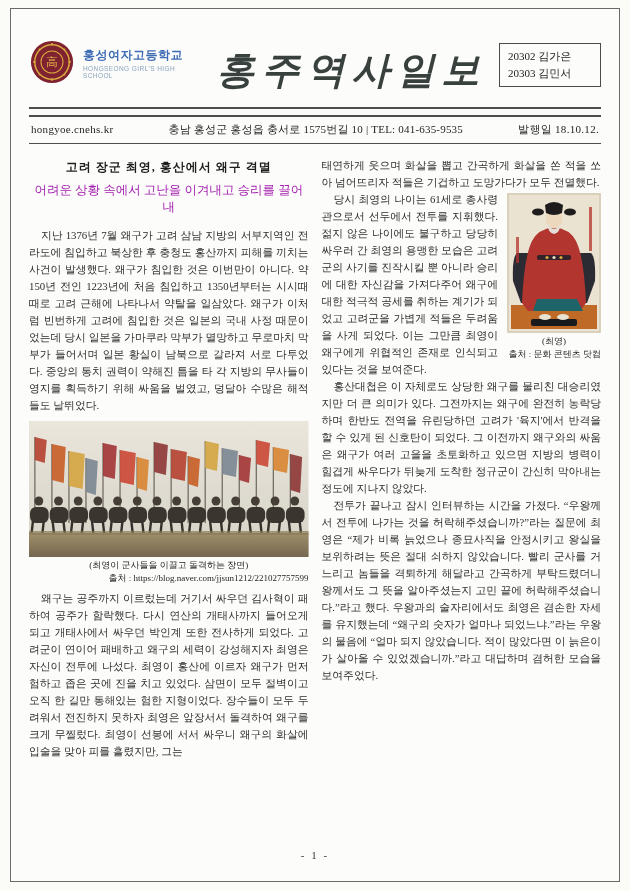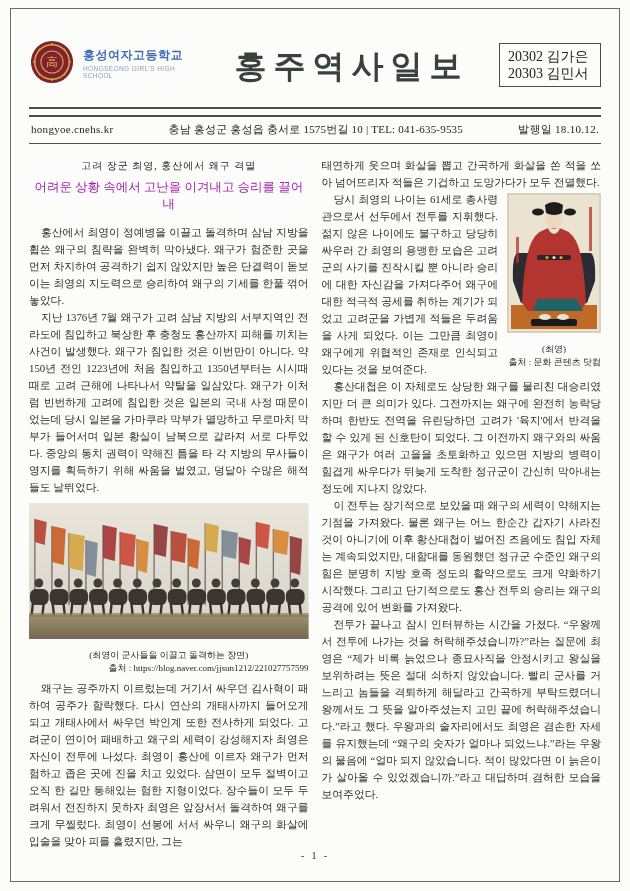--- a/index.html
+++ b/index.html
@@ -32,63 +32,63 @@
   .school-name{
     font-family:"Liberation Sans","DejaVu Sans",sans-serif;
     font-weight:700;font-size:12px;color:#3f6cb5;letter-spacing:0.5px;
   }
   .school-name-en{
     font-family:"Liberation Sans","DejaVu Sans",sans-serif;
     font-size:6.5px;color:#8aa2bd;letter-spacing:0.4px;margin-top:3px;
   }
   .paper-title{
     font-family:"Liberation Sans","DejaVu Sans",sans-serif;
-    font-size:32px;font-weight:800;color:#39413e;
-    letter-spacing:7px;margin:6px 0 0;white-space:nowrap;
+    font-size:38px;font-weight:800;color:#39413e;
+    letter-spacing:7px;margin:6px 0 0;white-space:nowrap;font-style:italic;
   }
   .authors-box{
     border:1px solid #4c4c4c;
     padding:4px 8px;margin-top:4px;
-    font-size:14px;line-height:17px;color:#222;
+    font-size:11px;line-height:17px;color:#222;
     min-width:84px;text-align:left;
   }
   
   .rule-double{height:6px;border-top:2.5px solid #4d4d4d;border-bottom:2.5px solid #4d4d4d;margin-top:8px;}
   .rule-thin{border-top:1.8px solid #4d4d4d;}
   .info-row{
     display:flex;align-items:baseline;
     font-size:11px;color:#1f1f1f;
     padding:5px 2px 6px;
   }
   .info-website{letter-spacing:0.3px;}
   .info-address{flex:1;text-align:center;letter-spacing:0.2px;}
   .info-issue{letter-spacing:0.3px;}
   
   .columns{display:flex;gap:13px;margin-top:13px;}
   .col{flex:1;min-width:0;}
   .headline{
-    font-size:10px;font-weight:400;text-align:center;
+    font-size:12px;font-weight:700;text-align:center;
     color:#1d1d1d;letter-spacing:1px;margin:2px 0 6px;
   }
   .subhead{
     font-size:12.5px;font-weight:400;text-align:center;
     color:#a21caf;margin:0 0 11px;
   }
   .col p{
     font-size:10.8px;line-height:17px;margin:0;
     text-align:justify;text-indent:12px;
     word-break:break-all;color:#2c2c2c;
   }
   .col p.cont{text-indent:0;}
   
   figure{margin:0;}
   .battle-figure{margin:7px 0 5px;}
   .battle-figure svg{display:block;width:100%;height:136px;}
   .fig-caption{
-    font-size:9px;line-height:13px;text-align:center;color:#1f1f1f;margin-top:10px;
+    font-size:9px;line-height:13px;text-align:center;color:#1f1f1f;margin-top:2px;
   }
   .fig-source{
     font-size:9px;line-height:13px;text-align:right;color:#1f1f1f;margin-bottom:4px;
   }
   .portrait-figure{
     float:right;width:94px;margin:2px 0 2px 9px;
   }
   .portrait-figure svg{display:block;width:94px;height:140px;}
   
   .page-footer{
@@ -140,21 +140,20 @@
       <span class="info-issue">발행일 18.10.12.</span>
     </div>
 
     <div class="rule-thin"></div>
 
     <main class="columns">
 
       <section class="col">
         <h2 class="headline">고려 장군 최영, 홍산에서 왜구 격멸</h2>
         <h3 class="subhead">어려운 상황 속에서 고난을 이겨내고 승리를 끌어내</h3>
-        <p>홍산에서 최영이 정예병을 이끌고 돌격하며 삼남 지방을 휩쓴 왜구의 침략을 완벽히 막아냈다. 왜구가 험준한 곳을 먼저 차지하여 공격하기 쉽지 않았지만 높은 단결력이 돋보이는 최영의 지도력으로 승리하여 왜구의 기세를 한풀 꺾어놓았다.</p>
         <p>지난 1376년 7월 왜구가 고려 삼남 지방의 서부지역인 전라도에 침입하고 북상한 후 충청도 홍산까지 피해를 끼치는 사건이 발생했다. 왜구가 침입한 것은 이번만이 아니다. 약 150년 전인 1223년에 처음 침입하고 1350년부터는 시시때때로 고려 근해에 나타나서 약탈을 일삼았다. 왜구가 이처럼 빈번하게 고려에 침입한 것은 일본의 국내 사정 때문이었는데 당시 일본을 가마쿠라 막부가 멸망하고 무로마치 막부가 들어서며 일본 황실이 남북으로 갈라져 서로 다투었다. 중앙의 통치 권력이 약해진 틈을 타 각 지방의 무사들이 영지를 획득하기 위해 싸움을 벌였고, 덩달아 수많은 해적들도 날뛰었다.</p>
 
         <figure class="battle-figure">
           <svg viewBox="0 0 284 136" preserveAspectRatio="none" aria-hidden="true">
             <defs>
               <linearGradient id="sky" x1="0" y1="0" x2="0" y2="1">
                 <stop offset="0" stop-color="#e9e5da"></stop>
                   <stop offset="1" stop-color="#d3cfc3"></stop>
               </linearGradient>
               <linearGradient id="gnd" x1="0" y1="0" x2="0" y2="1">
@@ -305,20 +304,19 @@
             <ellipse cx="56" cy="124" rx="6" ry="3" fill="#e8e2d2"></ellipse>
           </svg>
           <figcaption>
             <div class="fig-caption">(최영)</div>
             <div class="fig-source">출처 : 문화 콘텐츠 닷컴</div>
           </figcaption>
         </figure>
 
         <p>당시 최영의 나이는 61세로 총사령관으로서 선두에서 전투를 지휘했다. 젊지 않은 나이에도 불구하고 당당히 싸우러 간 최영의 용맹한 모습은 고려군의 사기를 진작시킬 뿐 아니라 승리에 대한 자신감을 가져다주어 왜구에 대한 적극적 공세를 취하는 계기가 되었고 고려군을 가볍게 적들은 두려움을 사게 되었다. 이는 그만큼 최영이 왜구에게 위협적인 존재로 인식되고 있다는 것을 보여준다.</p>
         <p>홍산대첩은 이 자체로도 상당한 왜구를 물리친 대승리였지만 더 큰 의미가 있다. 그전까지는 왜구에 완전히 농락당하며 한반도 전역을 유린당하던 고려가 '육지'에서 반격을 할 수 있게 된 신호탄이 되었다. 그 이전까지 왜구와의 싸움은 왜구가 여러 고을을 초토화하고 있으면 지방의 병력이 힘겹게 싸우다가 뒤늦게 도착한 정규군이 간신히 막아내는 정도에 지나지 않았다.</p>
-        <p>이 전투는 장기적으로 보았을 때 왜구의 세력이 약해지는 기점을 가져왔다. 물론 왜구는 어느 한순간 갑자기 사라진 것이 아니기에 이후 황산대첩이 벌어진 즈음에도 침입 자체는 계속되었지만, 대함대를 동원했던 정규군 수준인 왜구의 힘은 분명히 지방 호족 정도의 활약으로도 크게 약화하기 시작했다. 그리고 단기적으로도 홍산 전투의 승리는 왜구의 공격에 있어 변화를 가져왔다.</p>
         <p>전투가 끝나고 잠시 인터뷰하는 시간을 가졌다. “우왕께서 전투에 나가는 것을 허락해주셨습니까?”라는 질문에 최영은 “제가 비록 늙었으나 종묘사직을 안정시키고 왕실을 보위하려는 뜻은 절대 쇠하지 않았습니다. 빨리 군사를 거느리고 놈들을 격퇴하게 해달라고 간곡하게 부탁드렸더니 왕께서도 그 뜻을 알아주셨는지 고민 끝에 허락해주셨습니다.”라고 했다. 우왕과의 술자리에서도 최영은 겸손한 자세를 유지했는데 “왜구의 숫자가 얼마나 되었느냐.”라는 우왕의 물음에 “얼마 되지 않았습니다. 적이 많았다면 이 늙은이가 살아올 수 있었겠습니까.”라고 대답하며 겸허한 모습을 보여주었다.</p>
       </section>
     </main>
 
     <footer class="page-footer">- 1 -</footer>
   </div>
 </div>
 
 </body></html>

